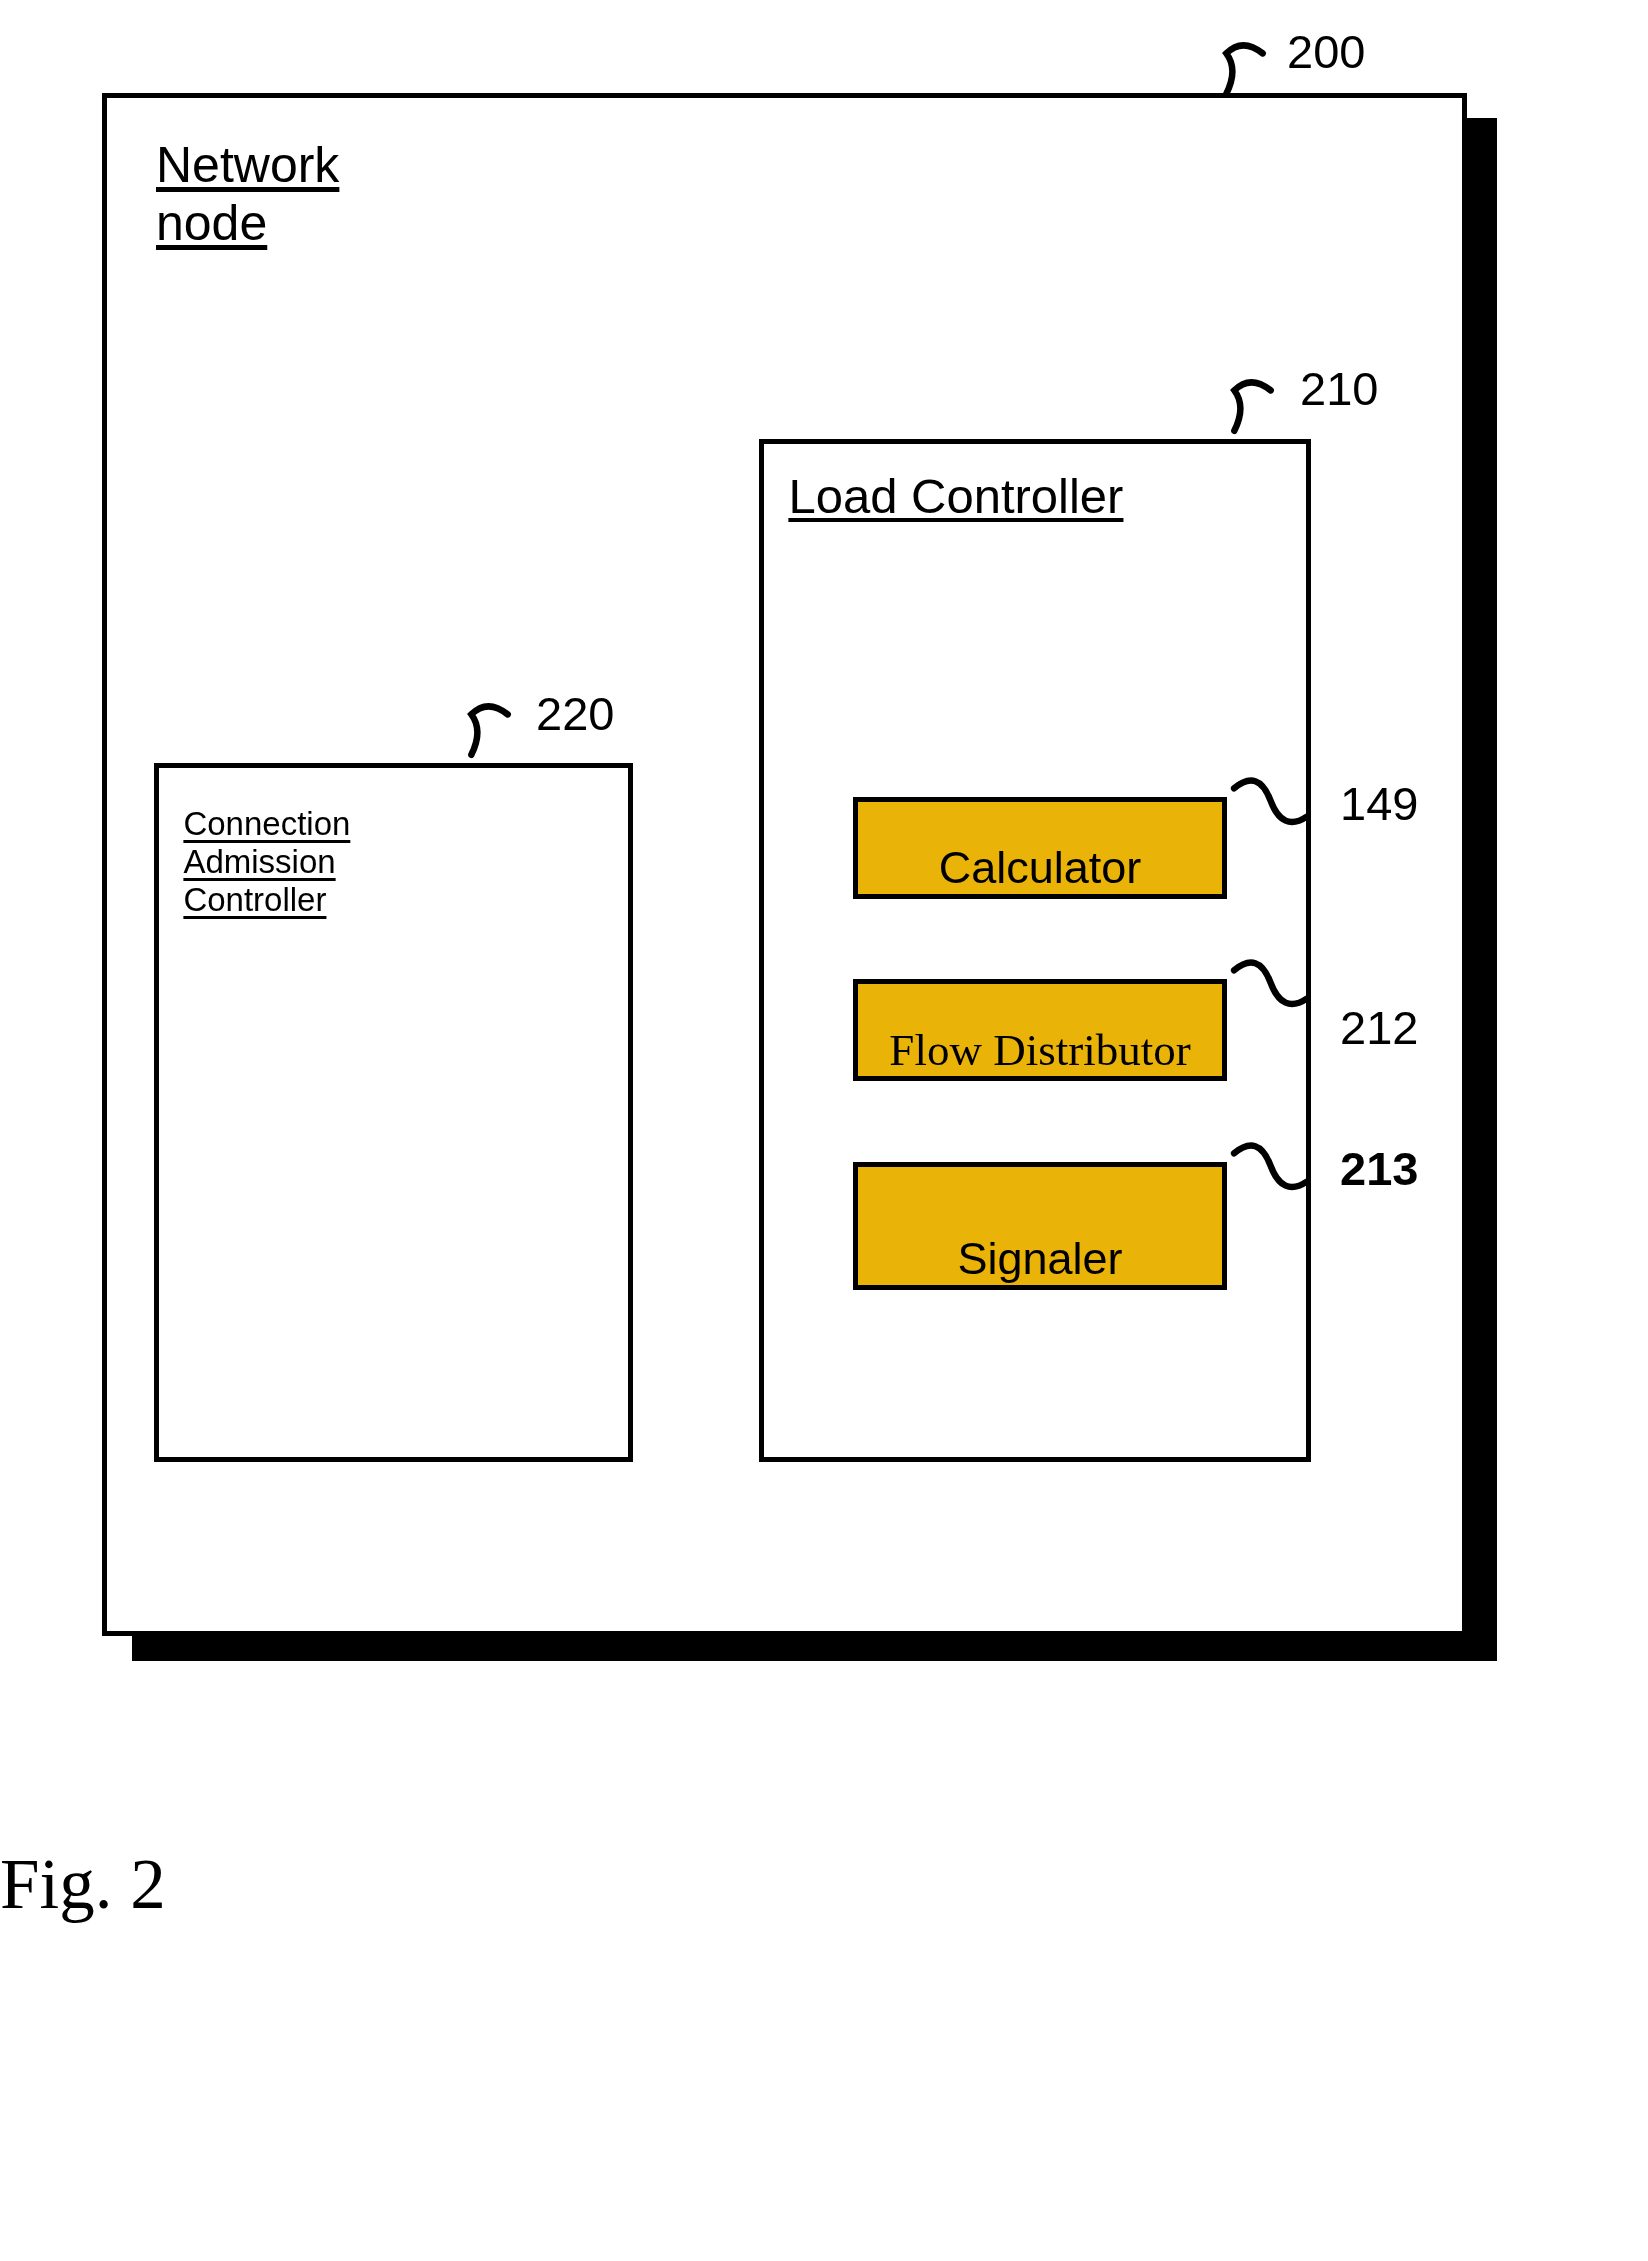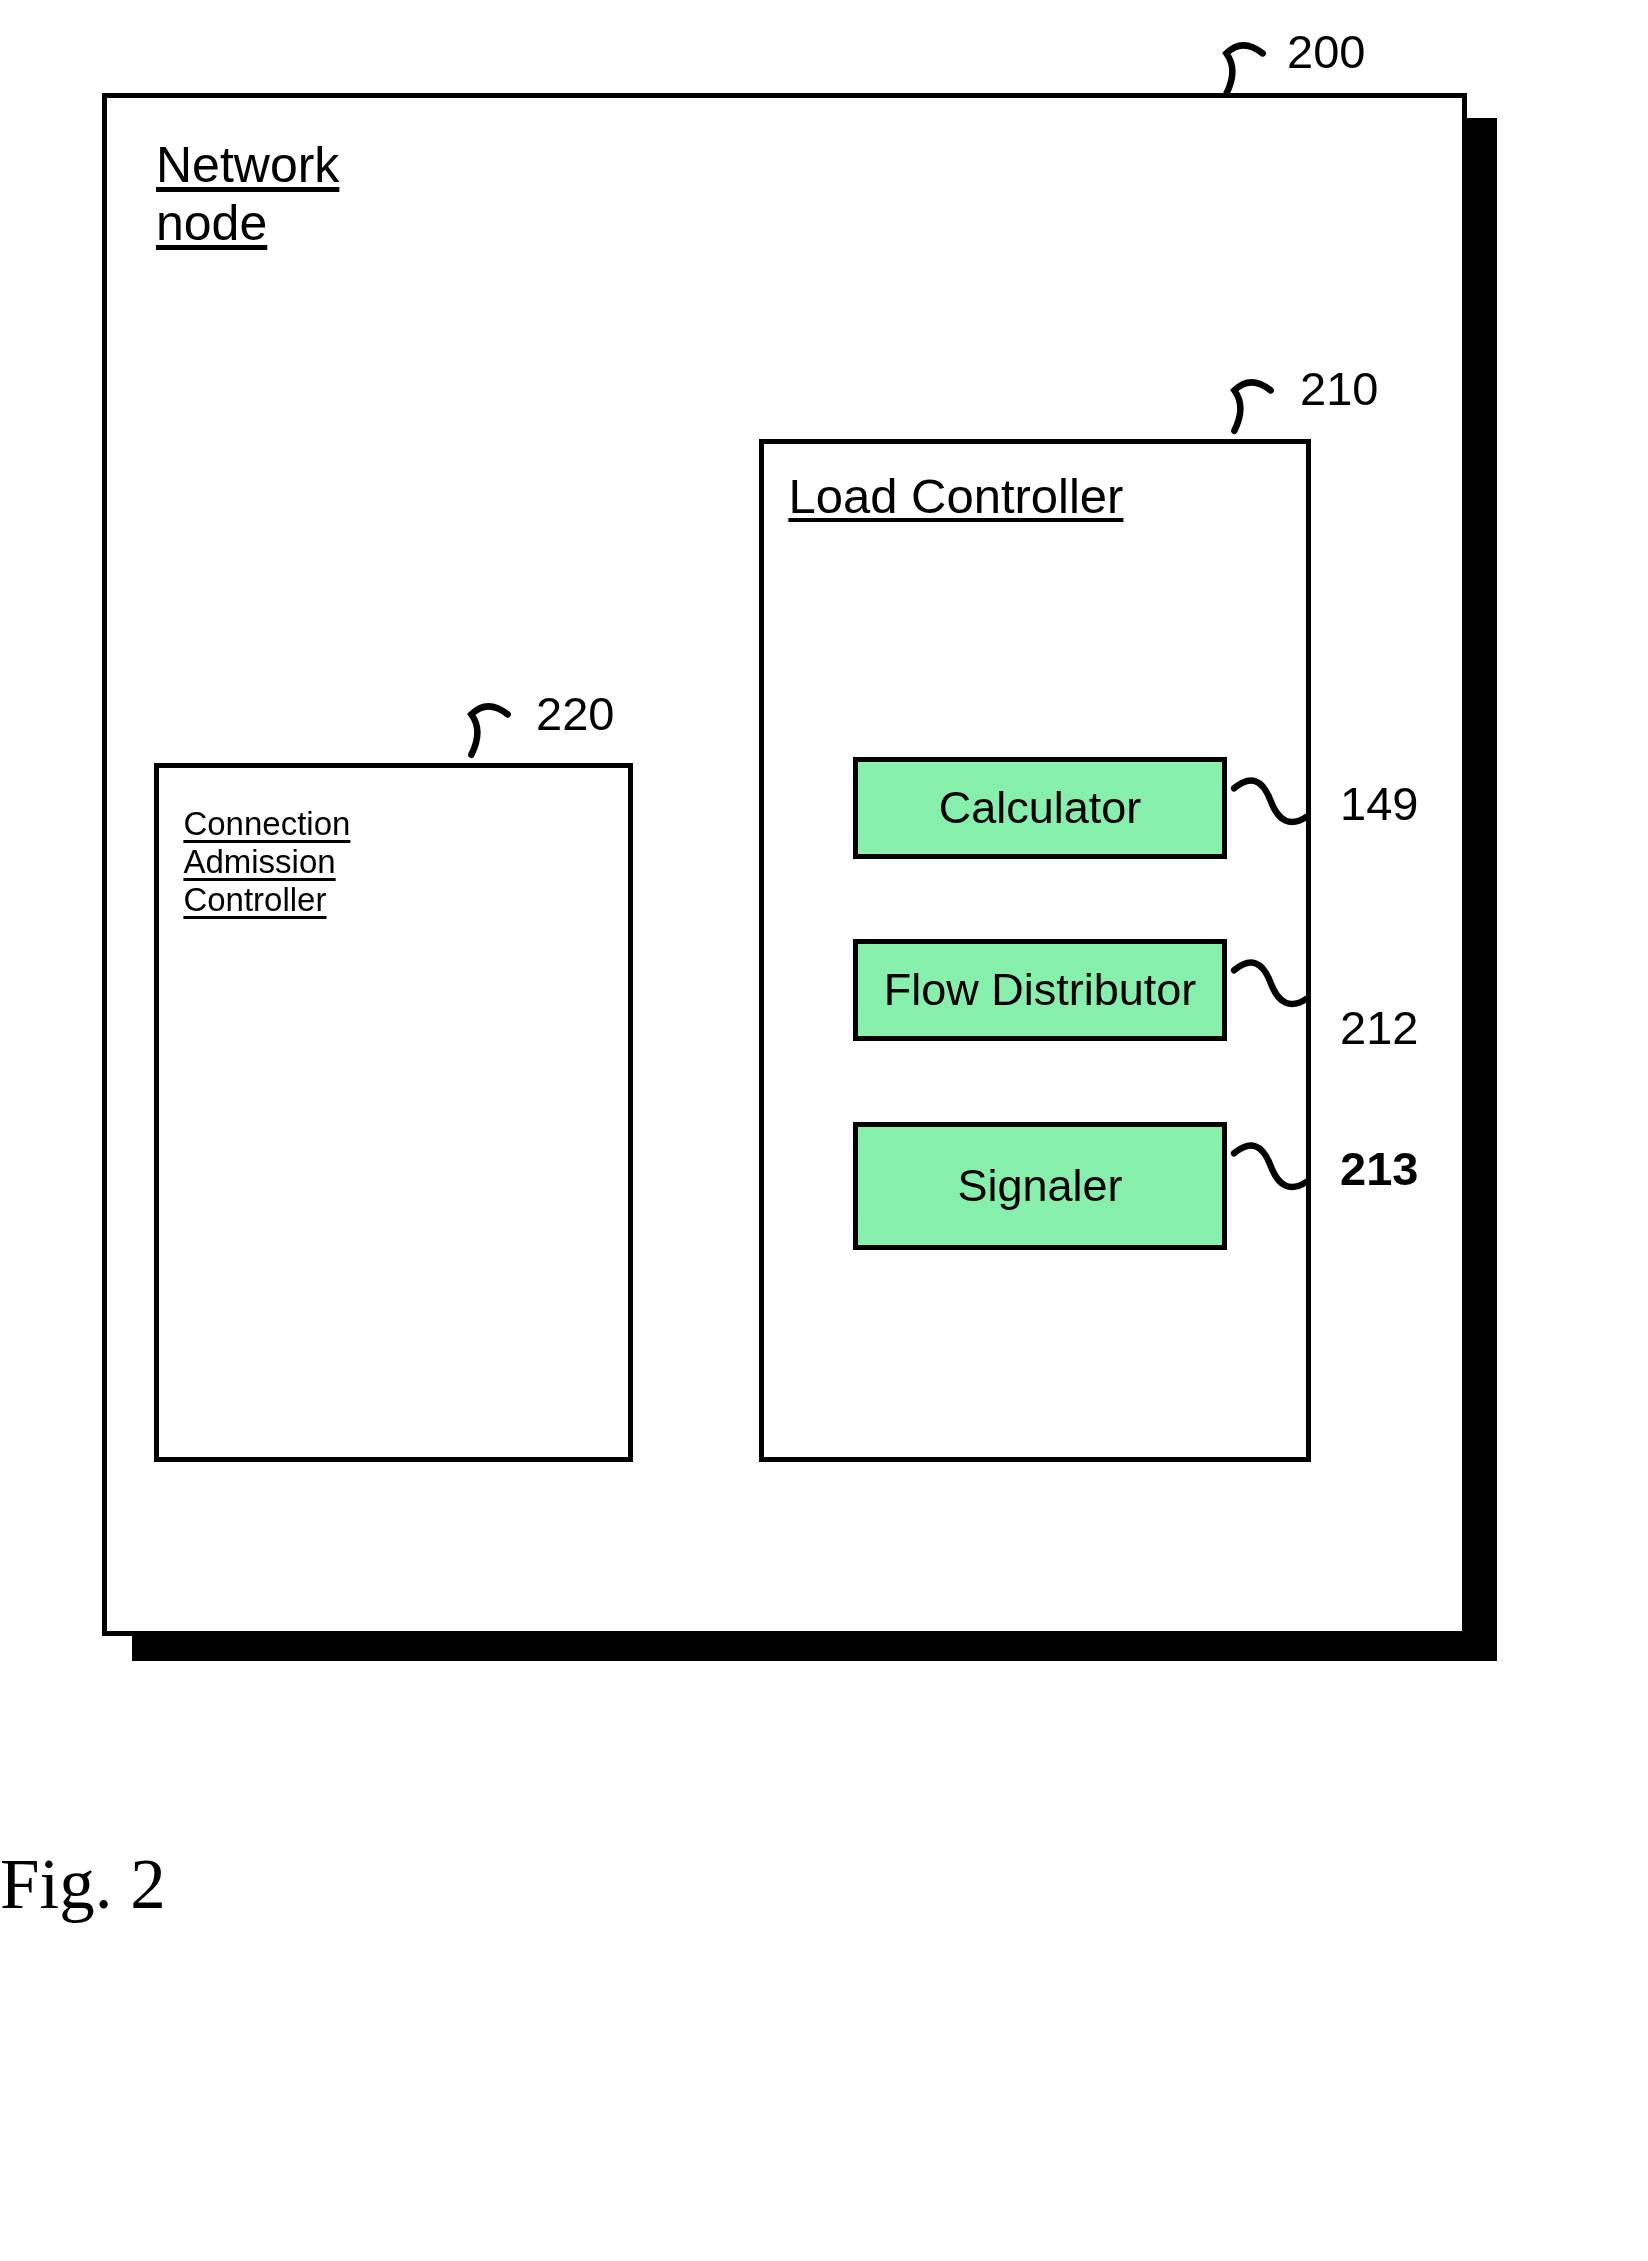--- a/index.html
+++ b/index.html
@@ -95,27 +95,28 @@
     left: 24.4px;
     top: 24.4px;
     font-size: 49px;
     text-decoration: underline;
     text-underline-offset: 4.9px;
   }
 
   .sub-box {
     position: absolute;
     border: 5.7px solid #000;
-    background: #86efac;
+    background: #eab308;
     font-size: 45px;
     display: flex;
-    align-items: center;
+    align-items: flex-end;
     justify-content: center;
     padding: 0 8.1px;
     white-space: nowrap;
+    margin-top: 40px;
   }
 
   
   .mini-hook {
     position: absolute;
     width: 97px;
     height: 57px;
   }
   .mini-hook svg { width: 100%; height: 100%; }
 
@@ -163,21 +164,21 @@
   </div>
   <div class="ref-label" style="left:536px; top:686px;">220</div>
 
   <div class="ld-box">
     <div class="ld-title">Load Controller</div>
 
     <div class="sub-box" style="left:89px; top:313px; width:374px; height:102px;">
       <span>Calculator</span>
     </div>
 
-    <div class="sub-box" style="left:89px; top:495px; width:374px; height:102px;">
+    <div class="sub-box" style="left:89px; top:495px; width:374px; height:102px;font-family:Liberation Serif, serif;">
       <span>Flow Distributor</span>
     </div>
 
     <div class="sub-box" style="left:89px; top:678px; width:374px; height:128px;">
       <span>Signaler</span>
     </div>
   </div>
   <div class="ref-hook" style="left:1202px; top:370px;">
     <svg viewBox="0 0 120 80">
         <path d="M40 75 Q55 45 40 25 Q60 5 85 25" fill="none" stroke="#000" stroke-width="8" stroke-linecap="round"></path>

